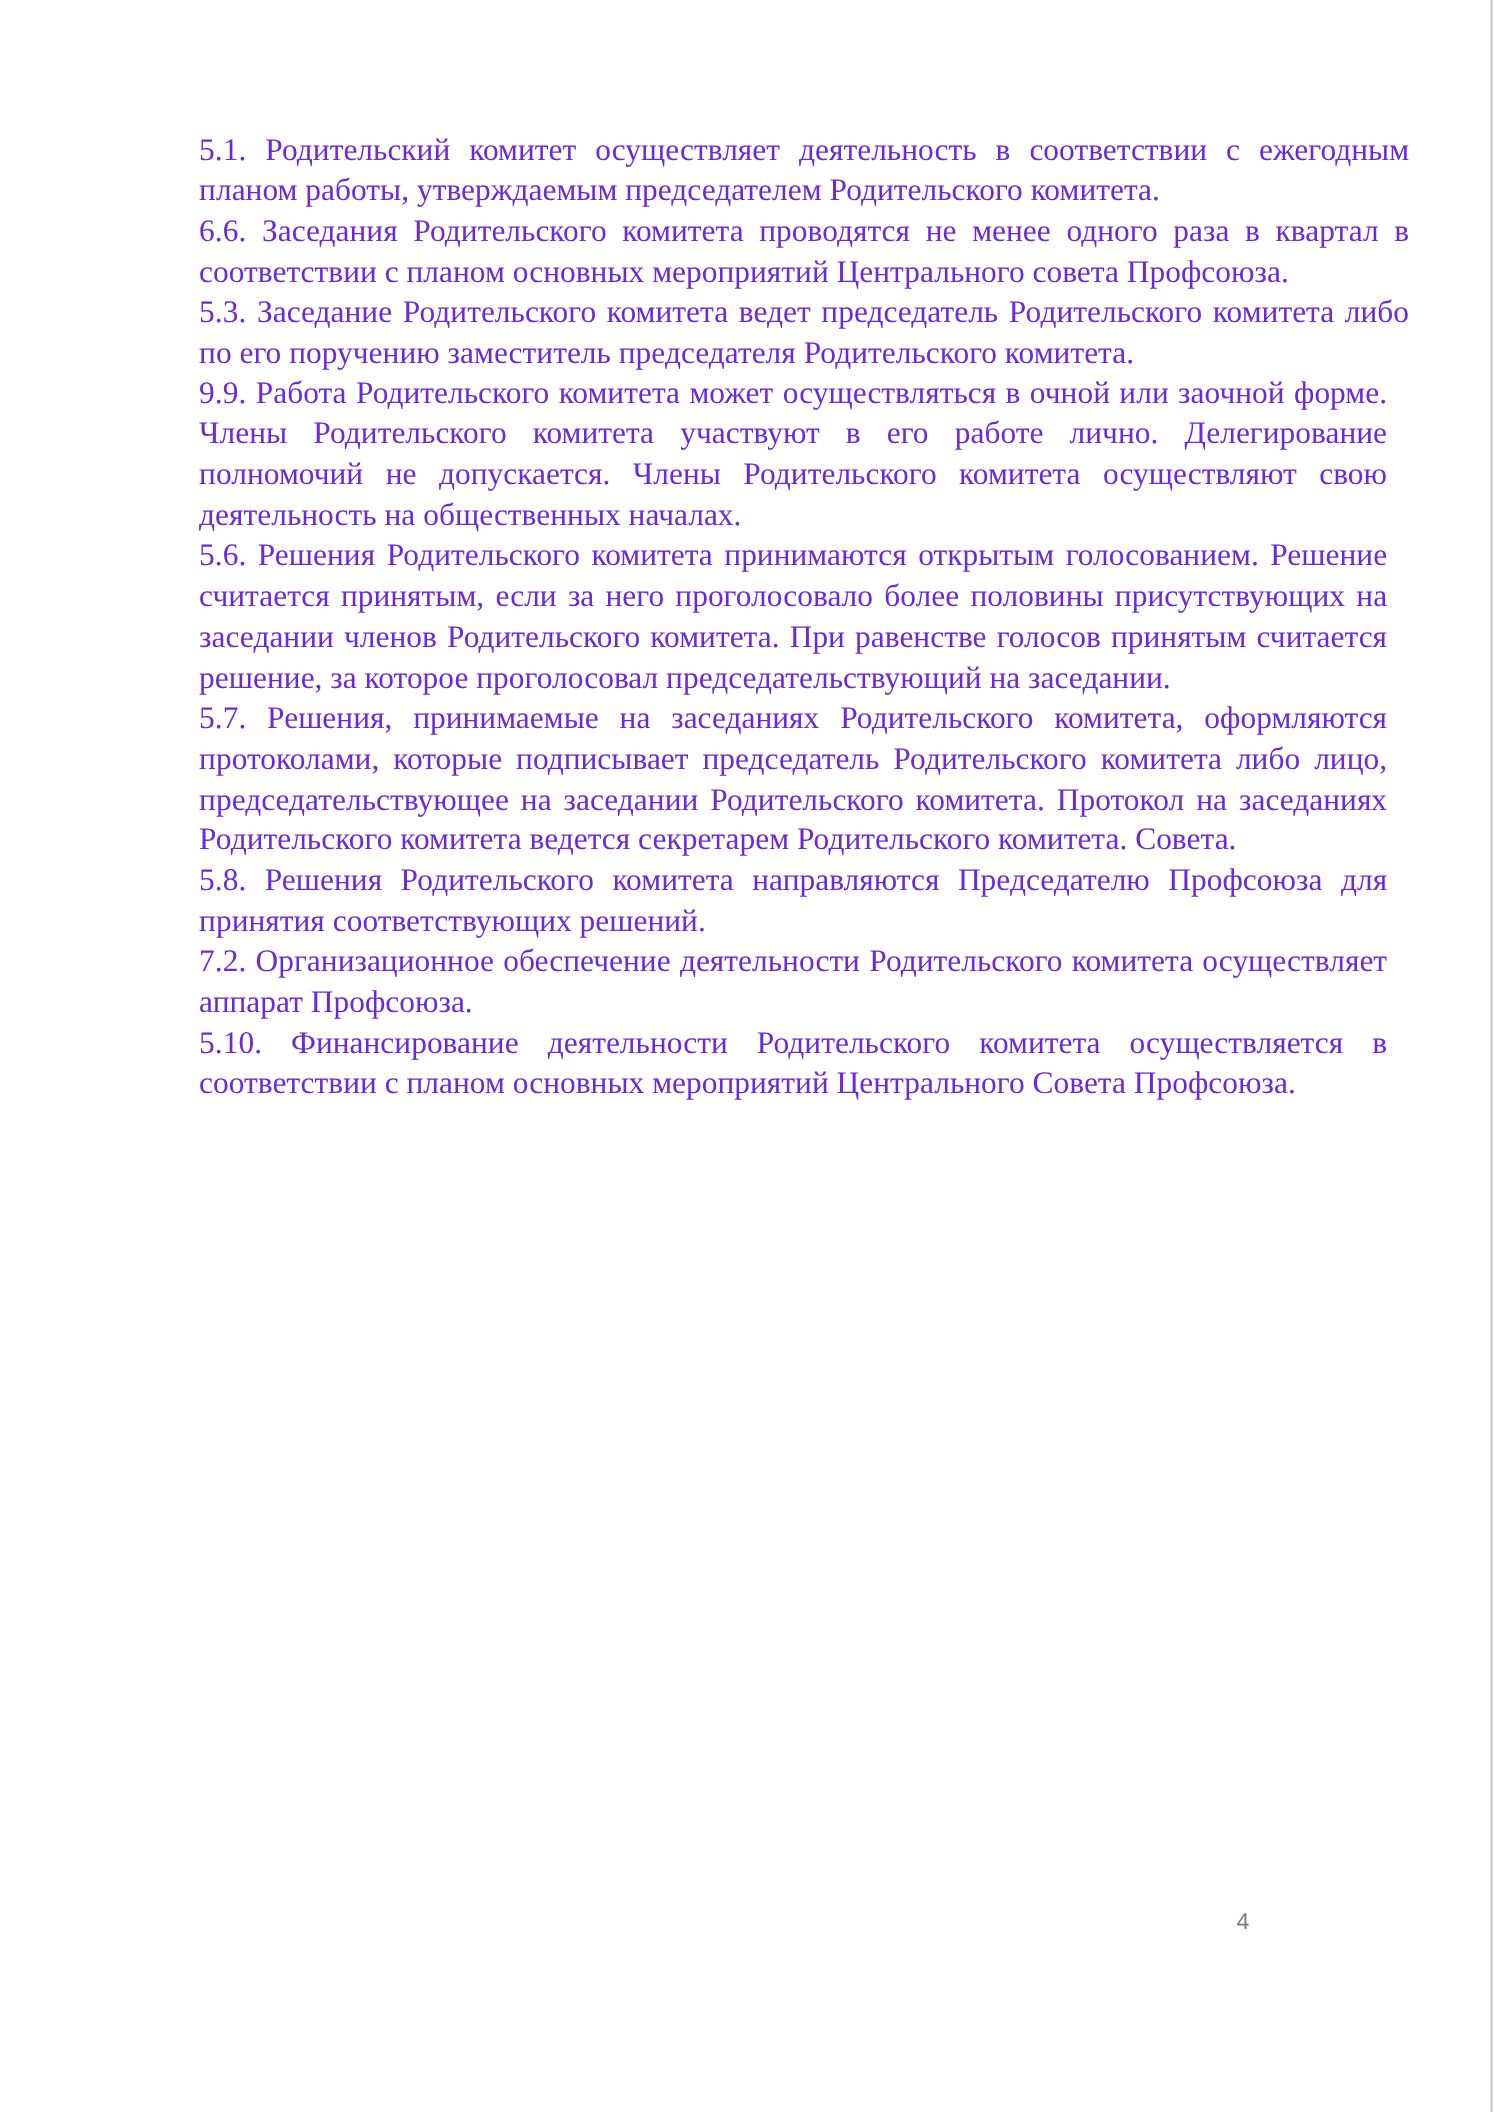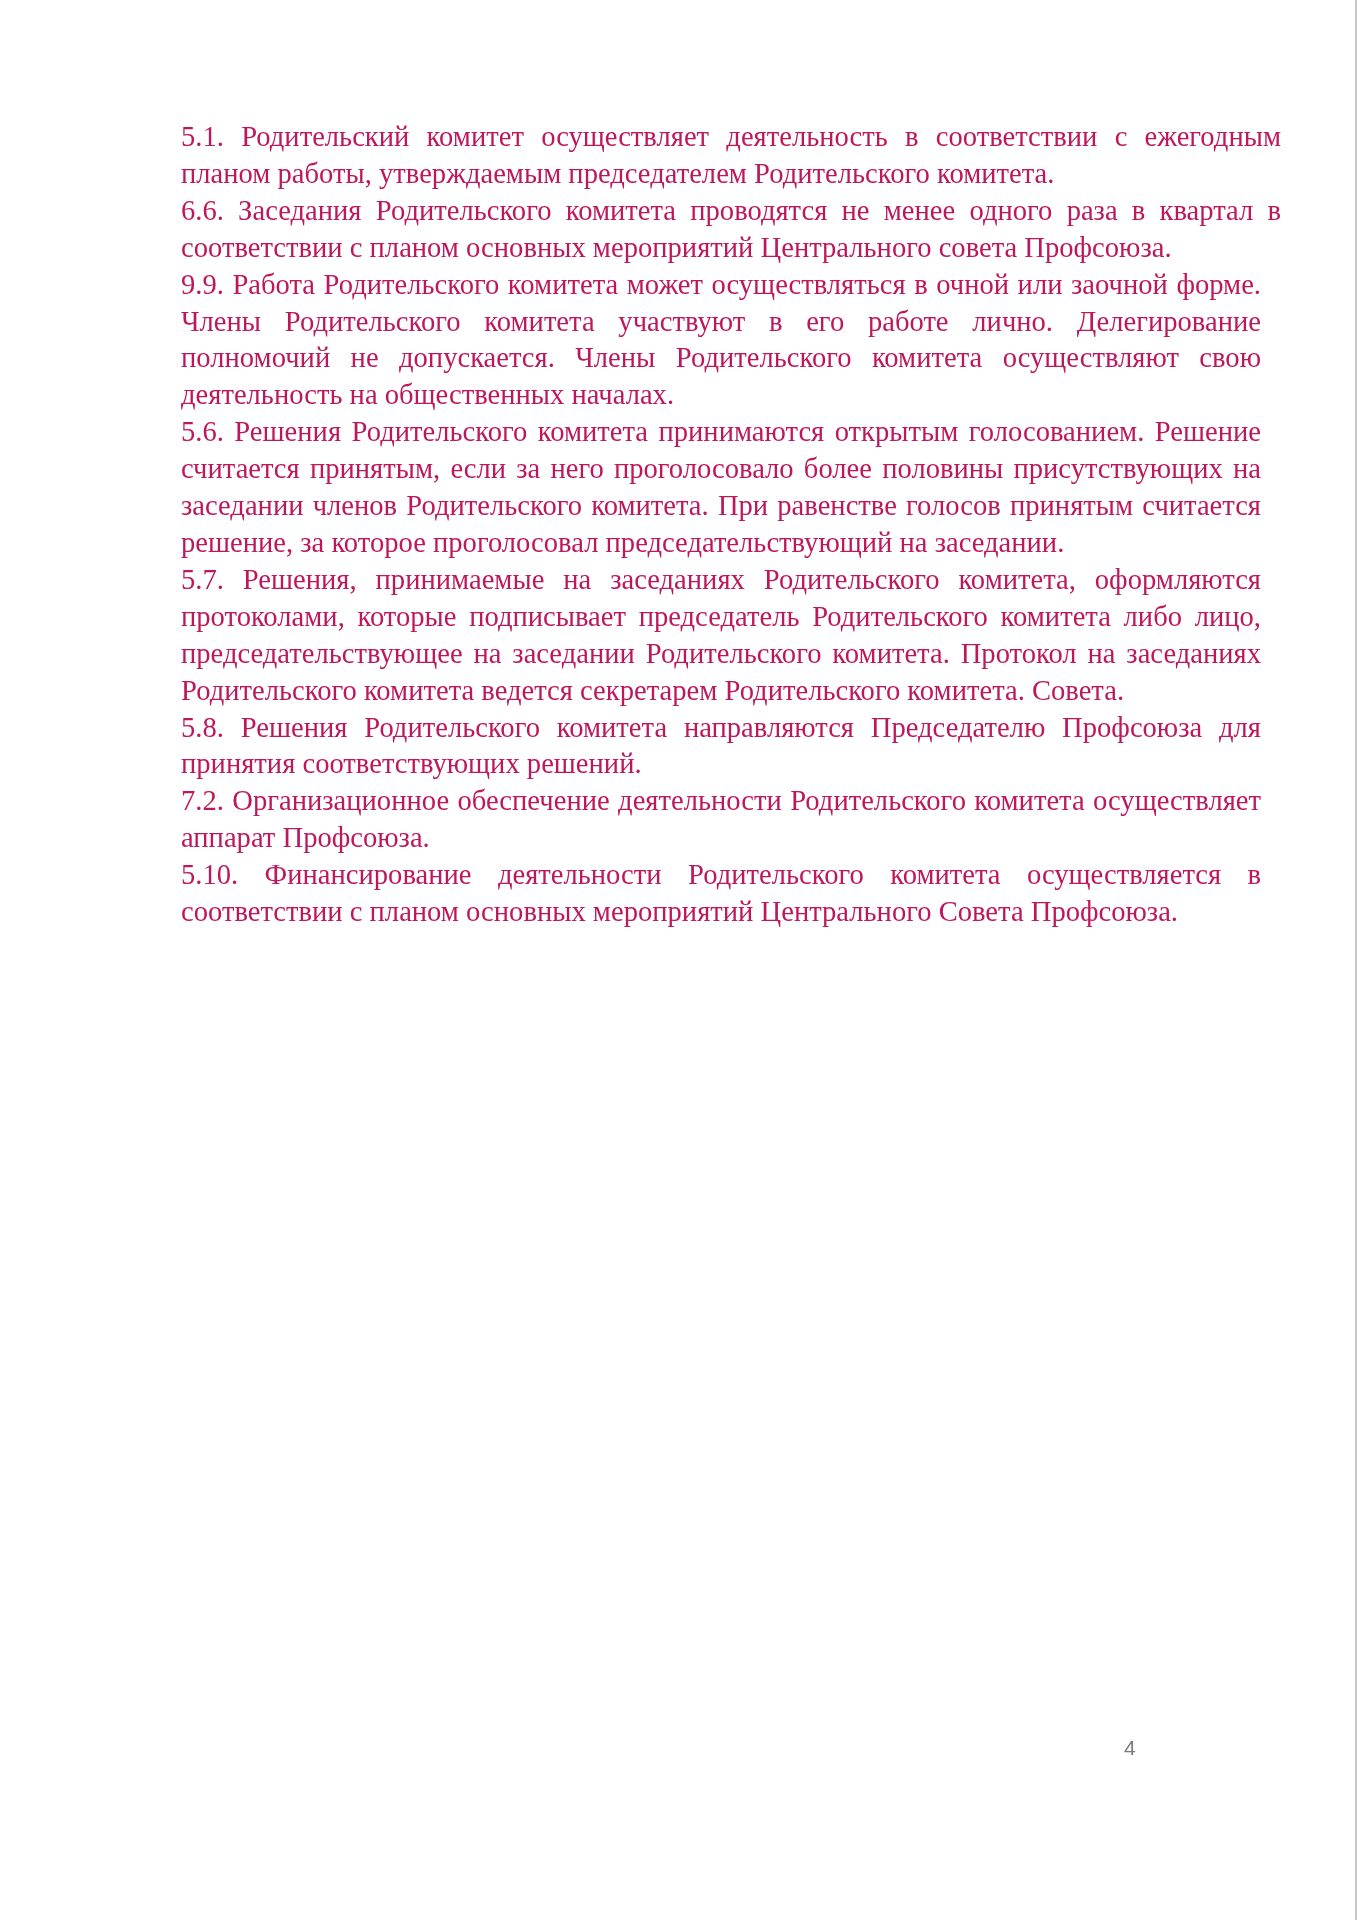--- a/index.html
+++ b/index.html
@@ -23,21 +23,21 @@
       border-right: 2px solid #c8c8c8;
     }
     .content {
       position: absolute;
       left: 181px;
       top: 119px;
       width: 1100px;
       font-family: "Liberation Serif", "DejaVu Serif", serif;
       font-size: 28.6px;
       line-height: 36.9px;
-      color: #be185d;
+      color: #6d28d9;
     }
     .para {
       margin: 0;
       text-align: justify;
       text-align-last: left;
       hyphens: none;
     }
     .para.wide { width: 1100px; }
     .para.narrow { width: 1080px; }
     .page-number {
@@ -49,20 +49,21 @@
       color: #7a7a7a;
     }
   </style>
 </head>
 <body>
 
 <div class="page">
   <div class="content">
     <p class="para wide">5.1. Родительский комитет осуществляет деятельность в соответствии с ежегодным планом работы, утверждаемым председателем Родительского комитета.</p>
     <p class="para wide">6.6. Заседания Родительского комитета проводятся не менее одного раза в квартал в соответствии с планом основных мероприятий Центрального совета Профсоюза.</p>
+    <p class="para wide">5.3. Заседание Родительского комитета ведет председатель Родительского комитета либо по его поручению  заместитель председателя Родительского комитета.</p>
     <p class="para narrow">9.9. Работа Родительского комитета может осуществляться в очной или заочной форме. Члены Родительского комитета участвуют в его работе лично. Делегирование полномочий не допускается. Члены Родительского комитета осуществляют свою деятельность на общественных началах.</p>
     <p class="para narrow">5.6.  Решения Родительского комитета принимаются открытым голосованием. Решение считается принятым, если за него проголосовало более половины присутствующих на заседании членов Родительского комитета. При равенстве голосов принятым считается решение, за которое проголосовал председательствующий на заседании.</p>
     <p class="para narrow">5.7. Решения, принимаемые на заседаниях Родительского комитета, оформляются протоколами, которые подписывает председатель Родительского комитета либо лицо, председательствующее на заседании Родительского комитета. Протокол на заседаниях Родительского комитета ведется секретарем Родительского комитета. Совета.</p>
     <p class="para narrow">5.8. Решения Родительского комитета направляются Председателю Профсоюза для принятия соответствующих решений.</p>
     <p class="para narrow">7.2.  Организационное обеспечение деятельности Родительского комитета осуществляет аппарат Профсоюза.</p>
     <p class="para narrow">5.10. Финансирование деятельности Родительского комитета осуществляется в соответствии с планом основных мероприятий Центрального Совета Профсоюза.</p>
   </div>
   <div class="page-number">4</div>
 </div>
 

